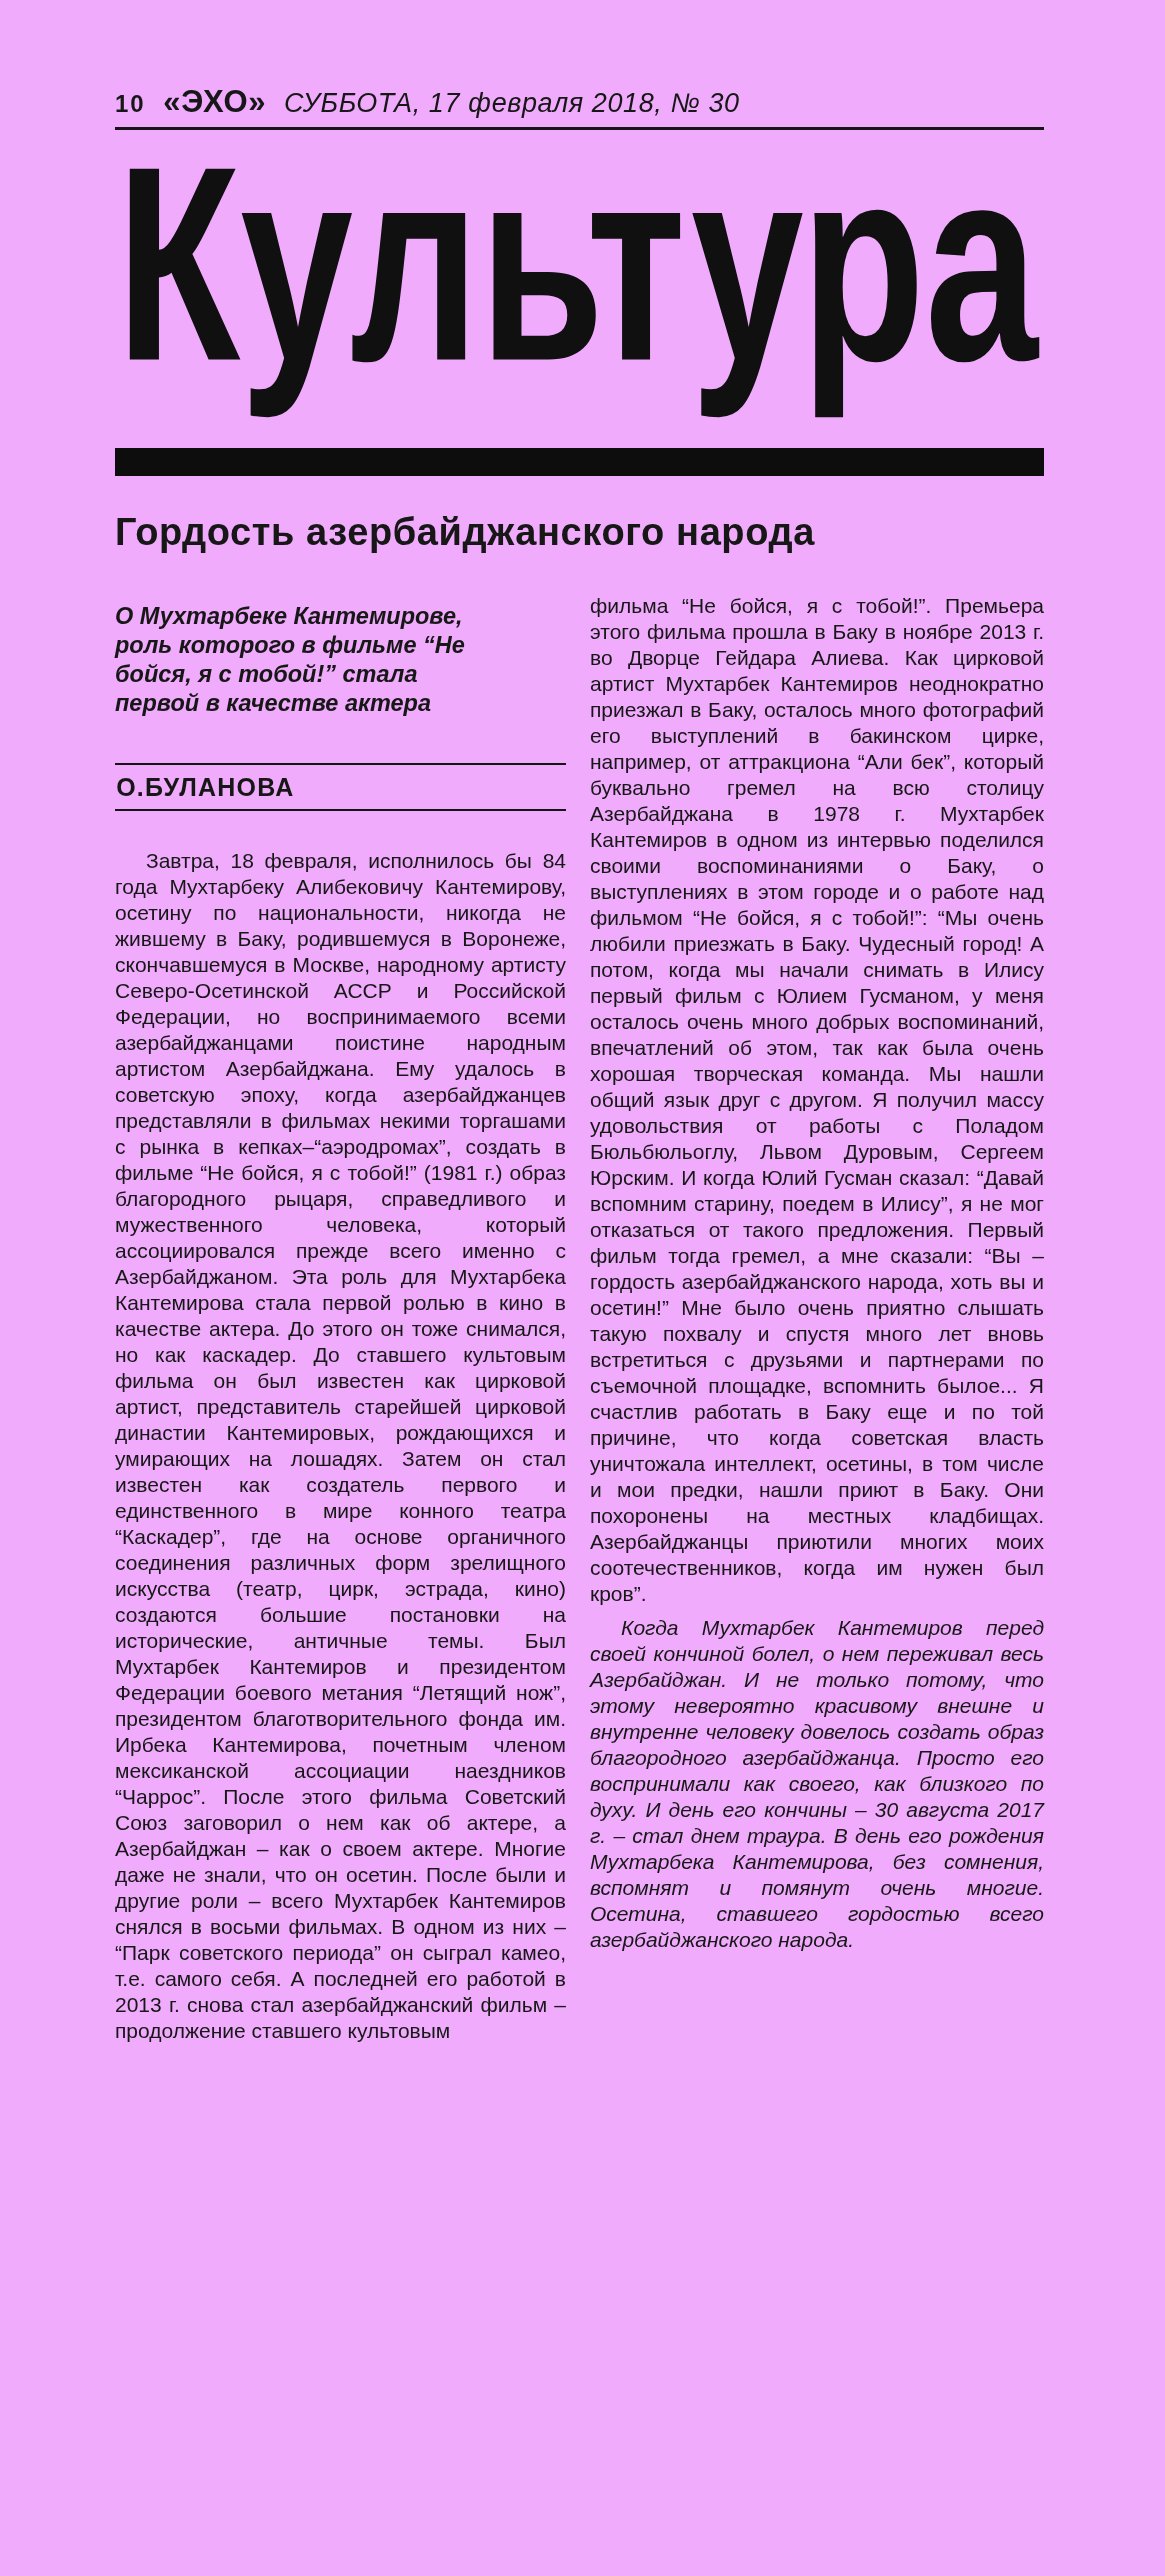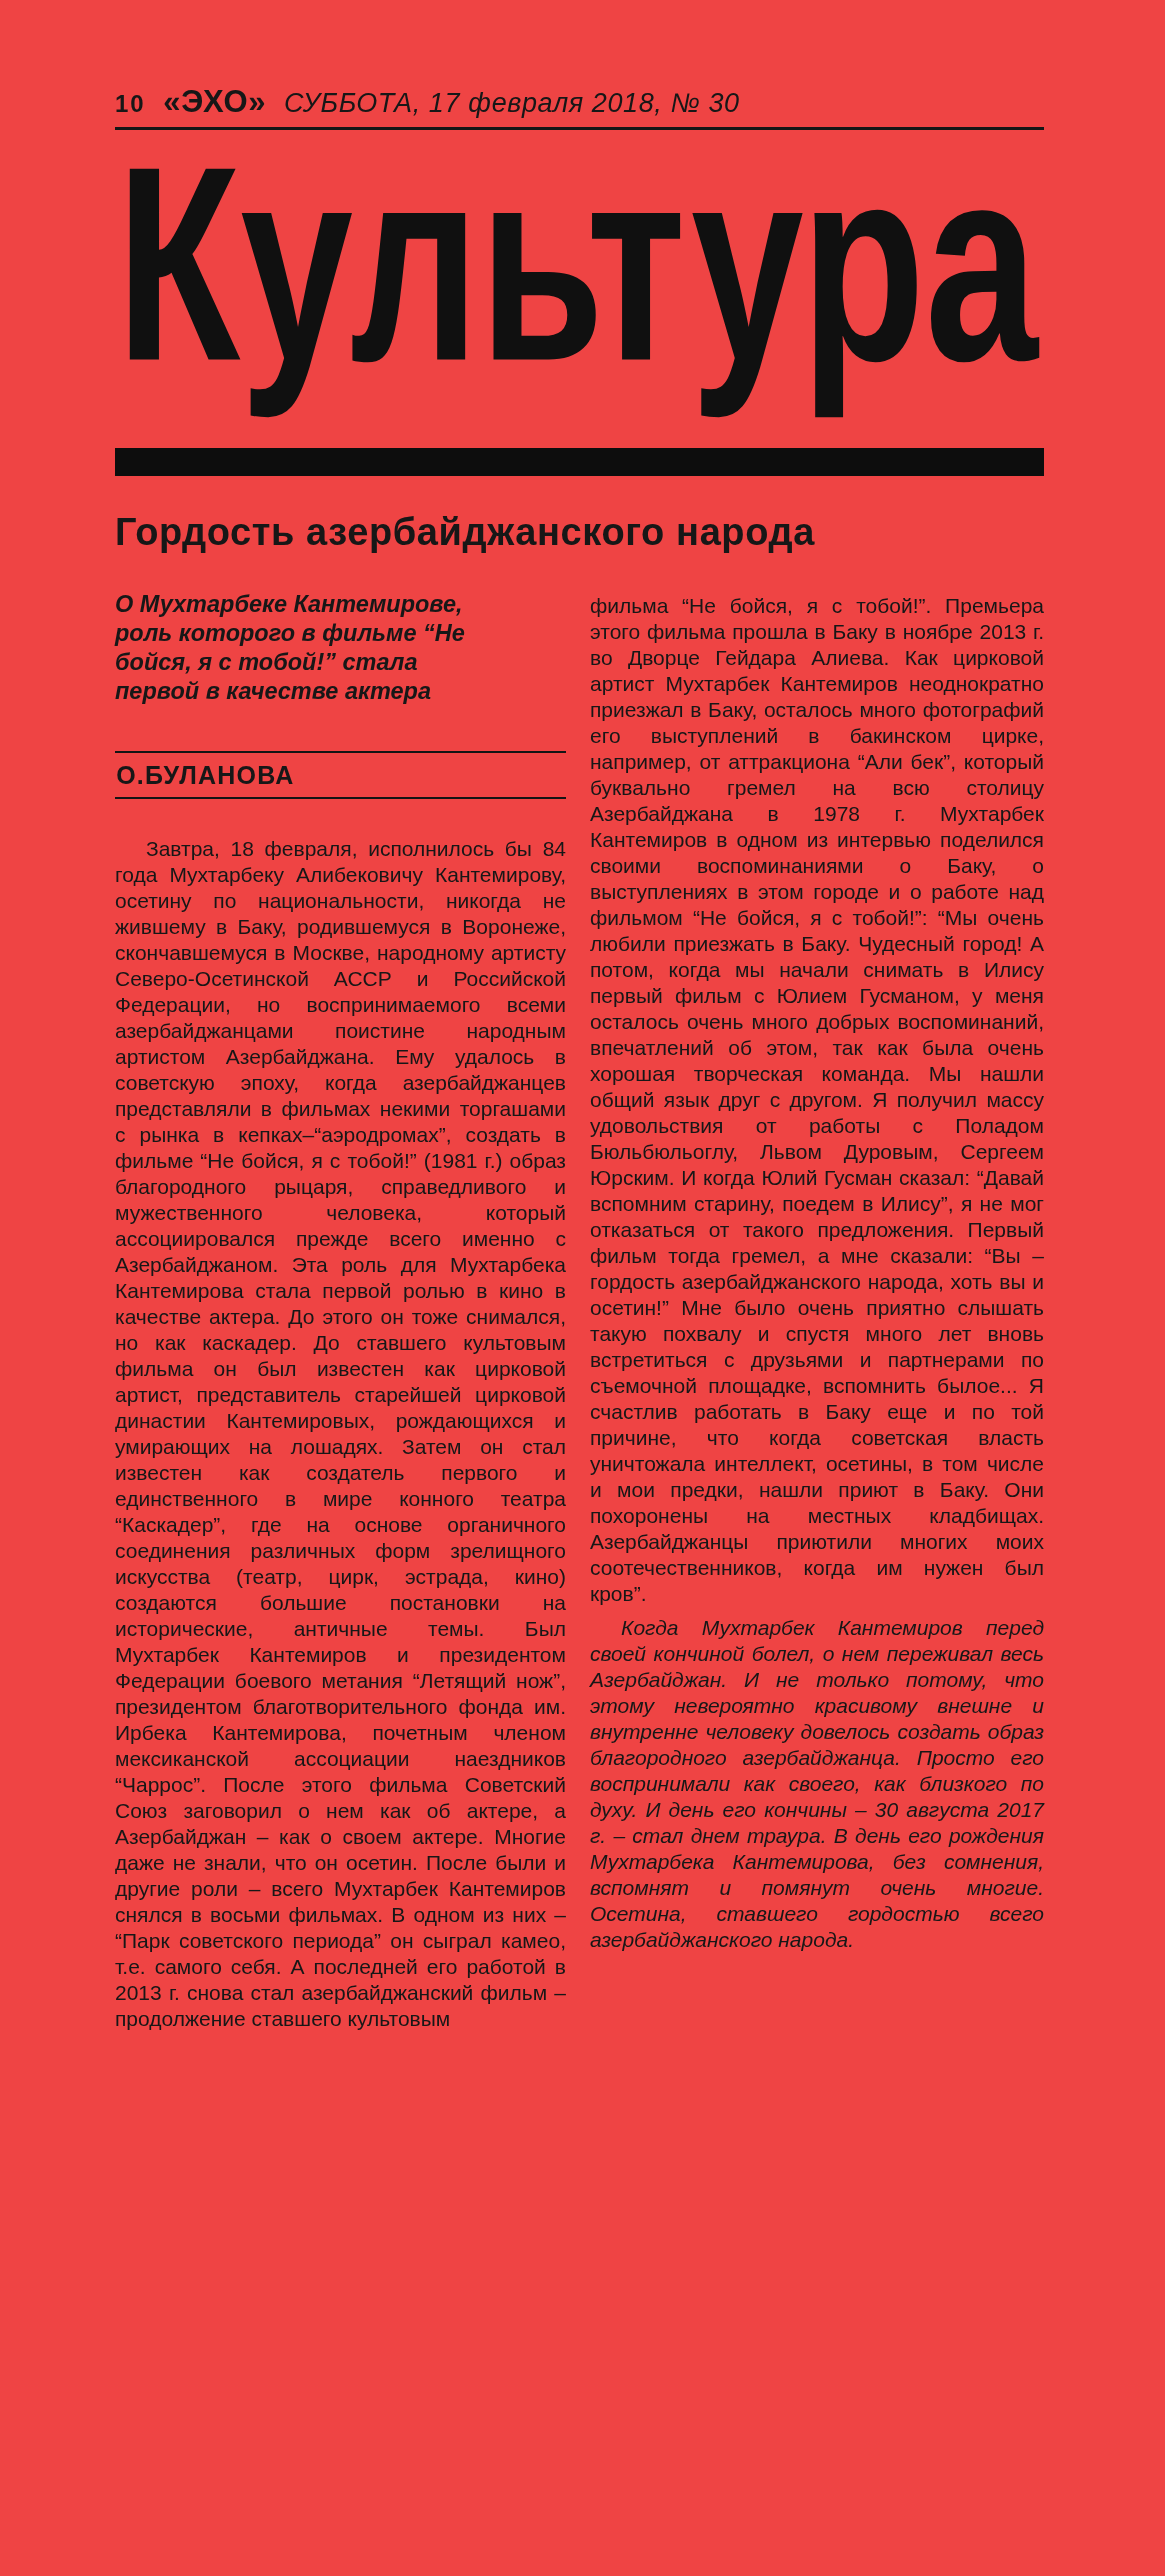--- a/index.html
+++ b/index.html
@@ -1,19 +1,19 @@
 <!DOCTYPE html>
 <html lang="ru" style="font-size:9.7px"><head>
 <meta charset="utf-8">
 <style>
   html,body{margin:0;padding:0;background:#e9e7e3;}
   .page{
     position:relative;
     width:1166px;height:2576px;
-    background:#ef4444;
+    background:#f0abfc;
     color:#171717;
     font-family:"Liberation Sans",sans-serif;
     overflow:hidden;
   }
   .content{position:absolute;left:115px;top:84px;width:929px;}
   .masthead-row{display:flex;align-items:baseline;gap:18px;}
   .pageno{font-weight:bold;font-size:24px;letter-spacing:1.8px;}
   .masthead{font-weight:bold;font-size:31px;letter-spacing:0.6px;}
   .dateline{font-style:italic;font-size:27px;letter-spacing:0.6px;}
   .header-rule{height:2.4px;background:#161616;margin-top:7.2px;}
@@ -26,21 +26,21 @@
   .divider-bar{height:28px;background:#0d0d0d;margin-top:11px;}
   .headline{
     margin:28px 0 0 0;
     width:712px;
     font-size:38px;
     line-height:56px;
     font-weight:bold;
     letter-spacing:0.6px;
   }
   .columns{display:flex;margin-top:26.5px;gap:24px;}
-  .col-left{width:451px;}
+  .col-left{width:451px;margin-top:12px;}
   .col-right{width:454px;}
   .lede{
     margin:3.6px 0 0 0;
     width:386px;
     font-style:italic;
     font-weight:bold;
     font-size:23.5px;
     line-height:29px;
   }
   .author-block{

